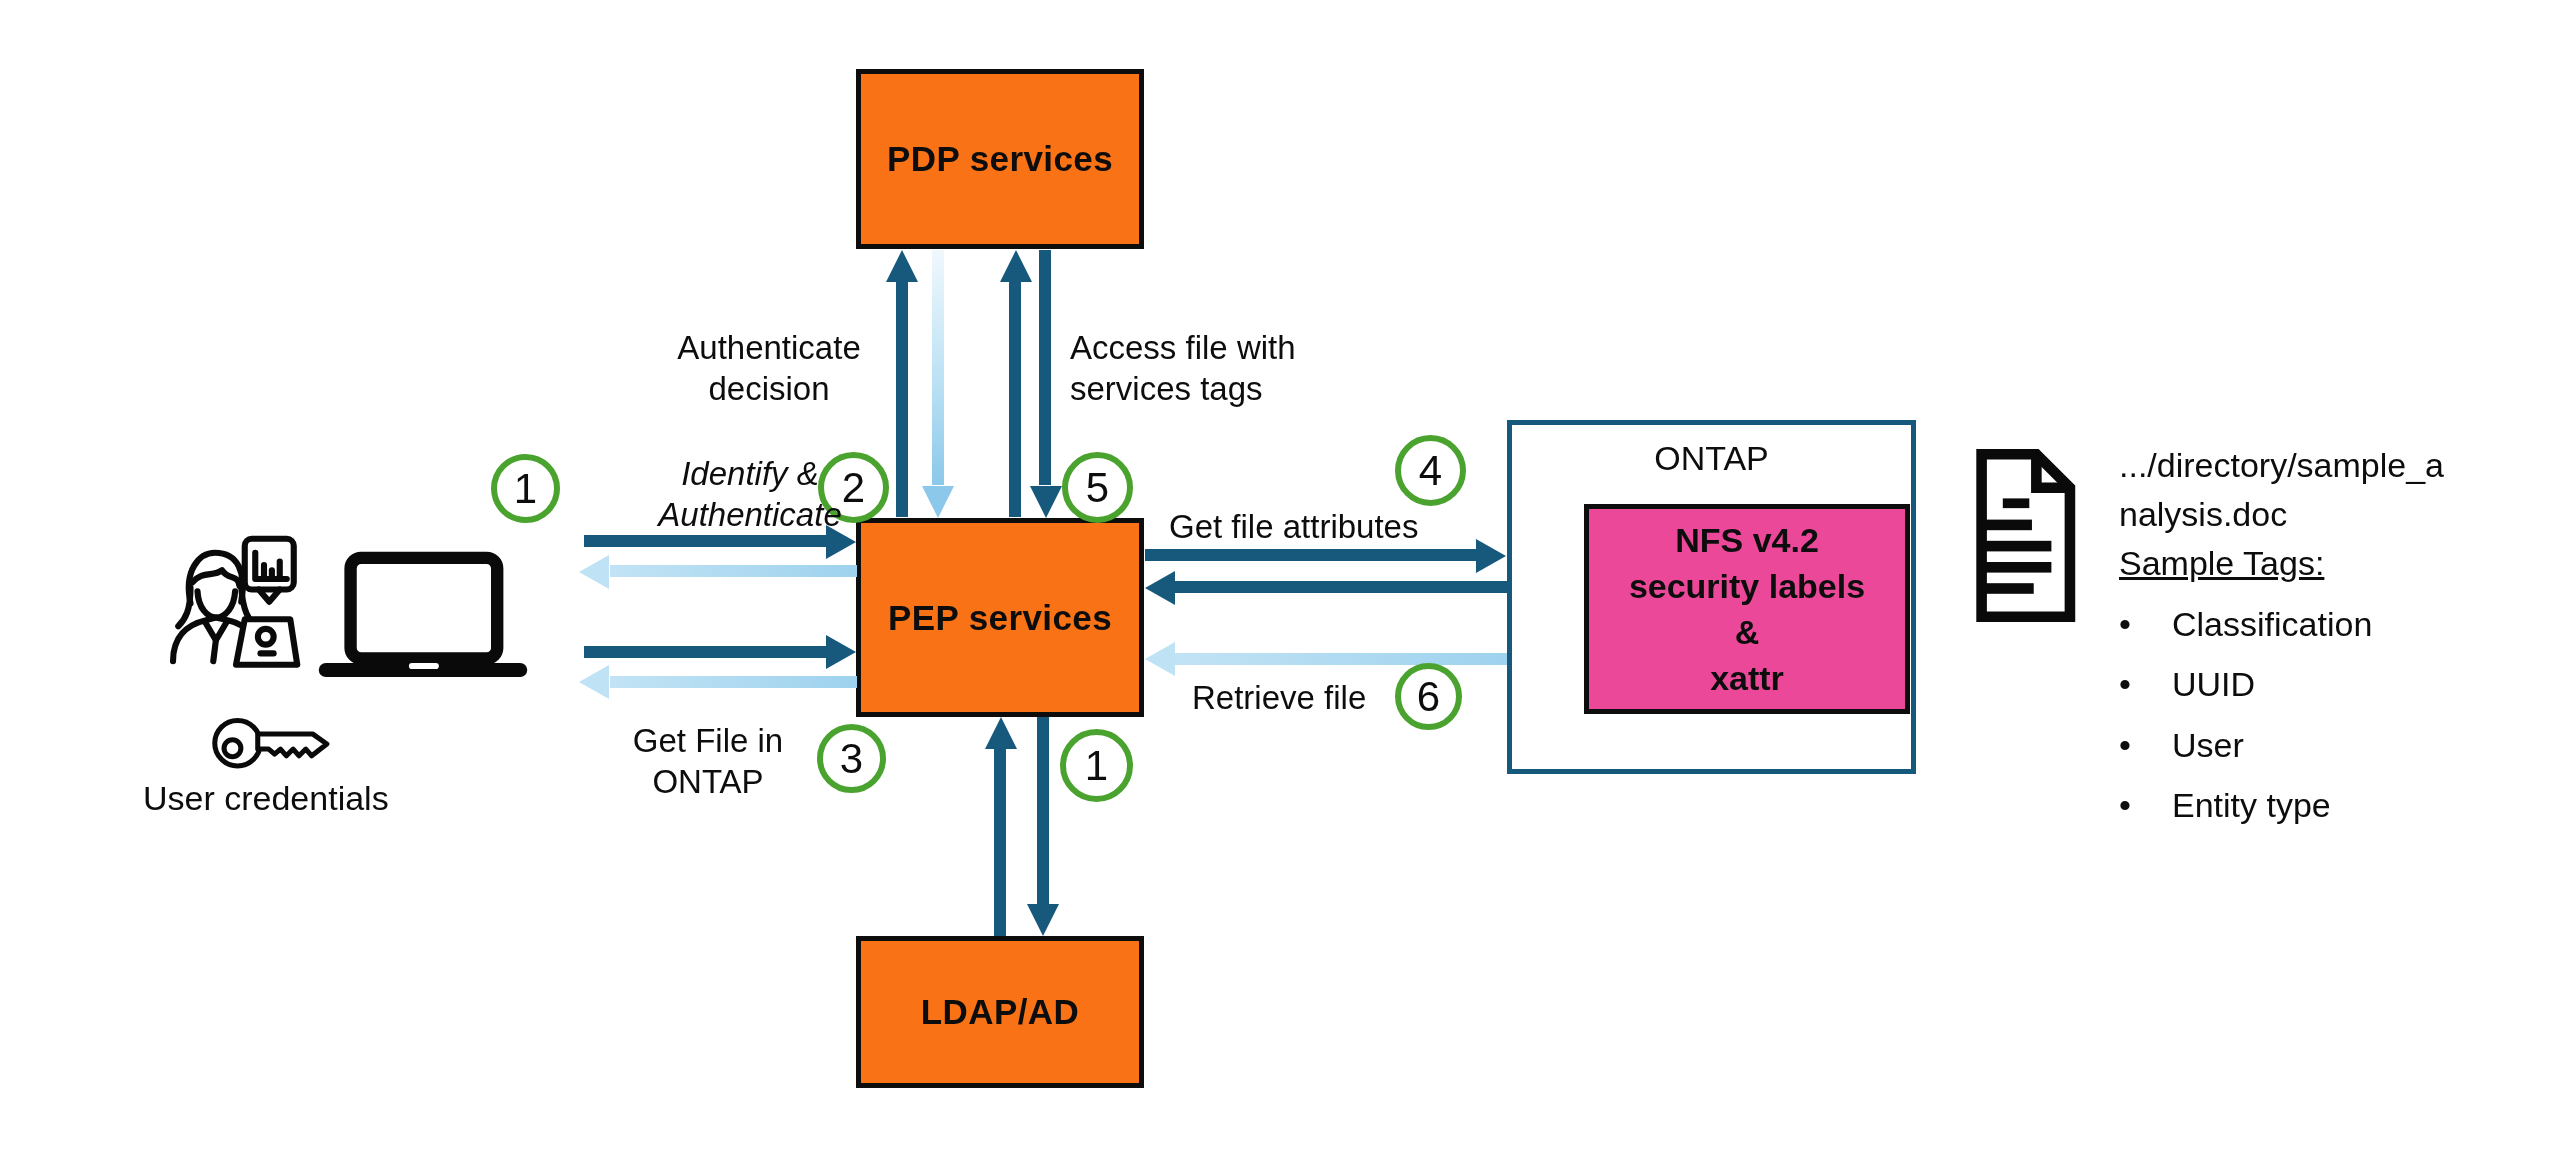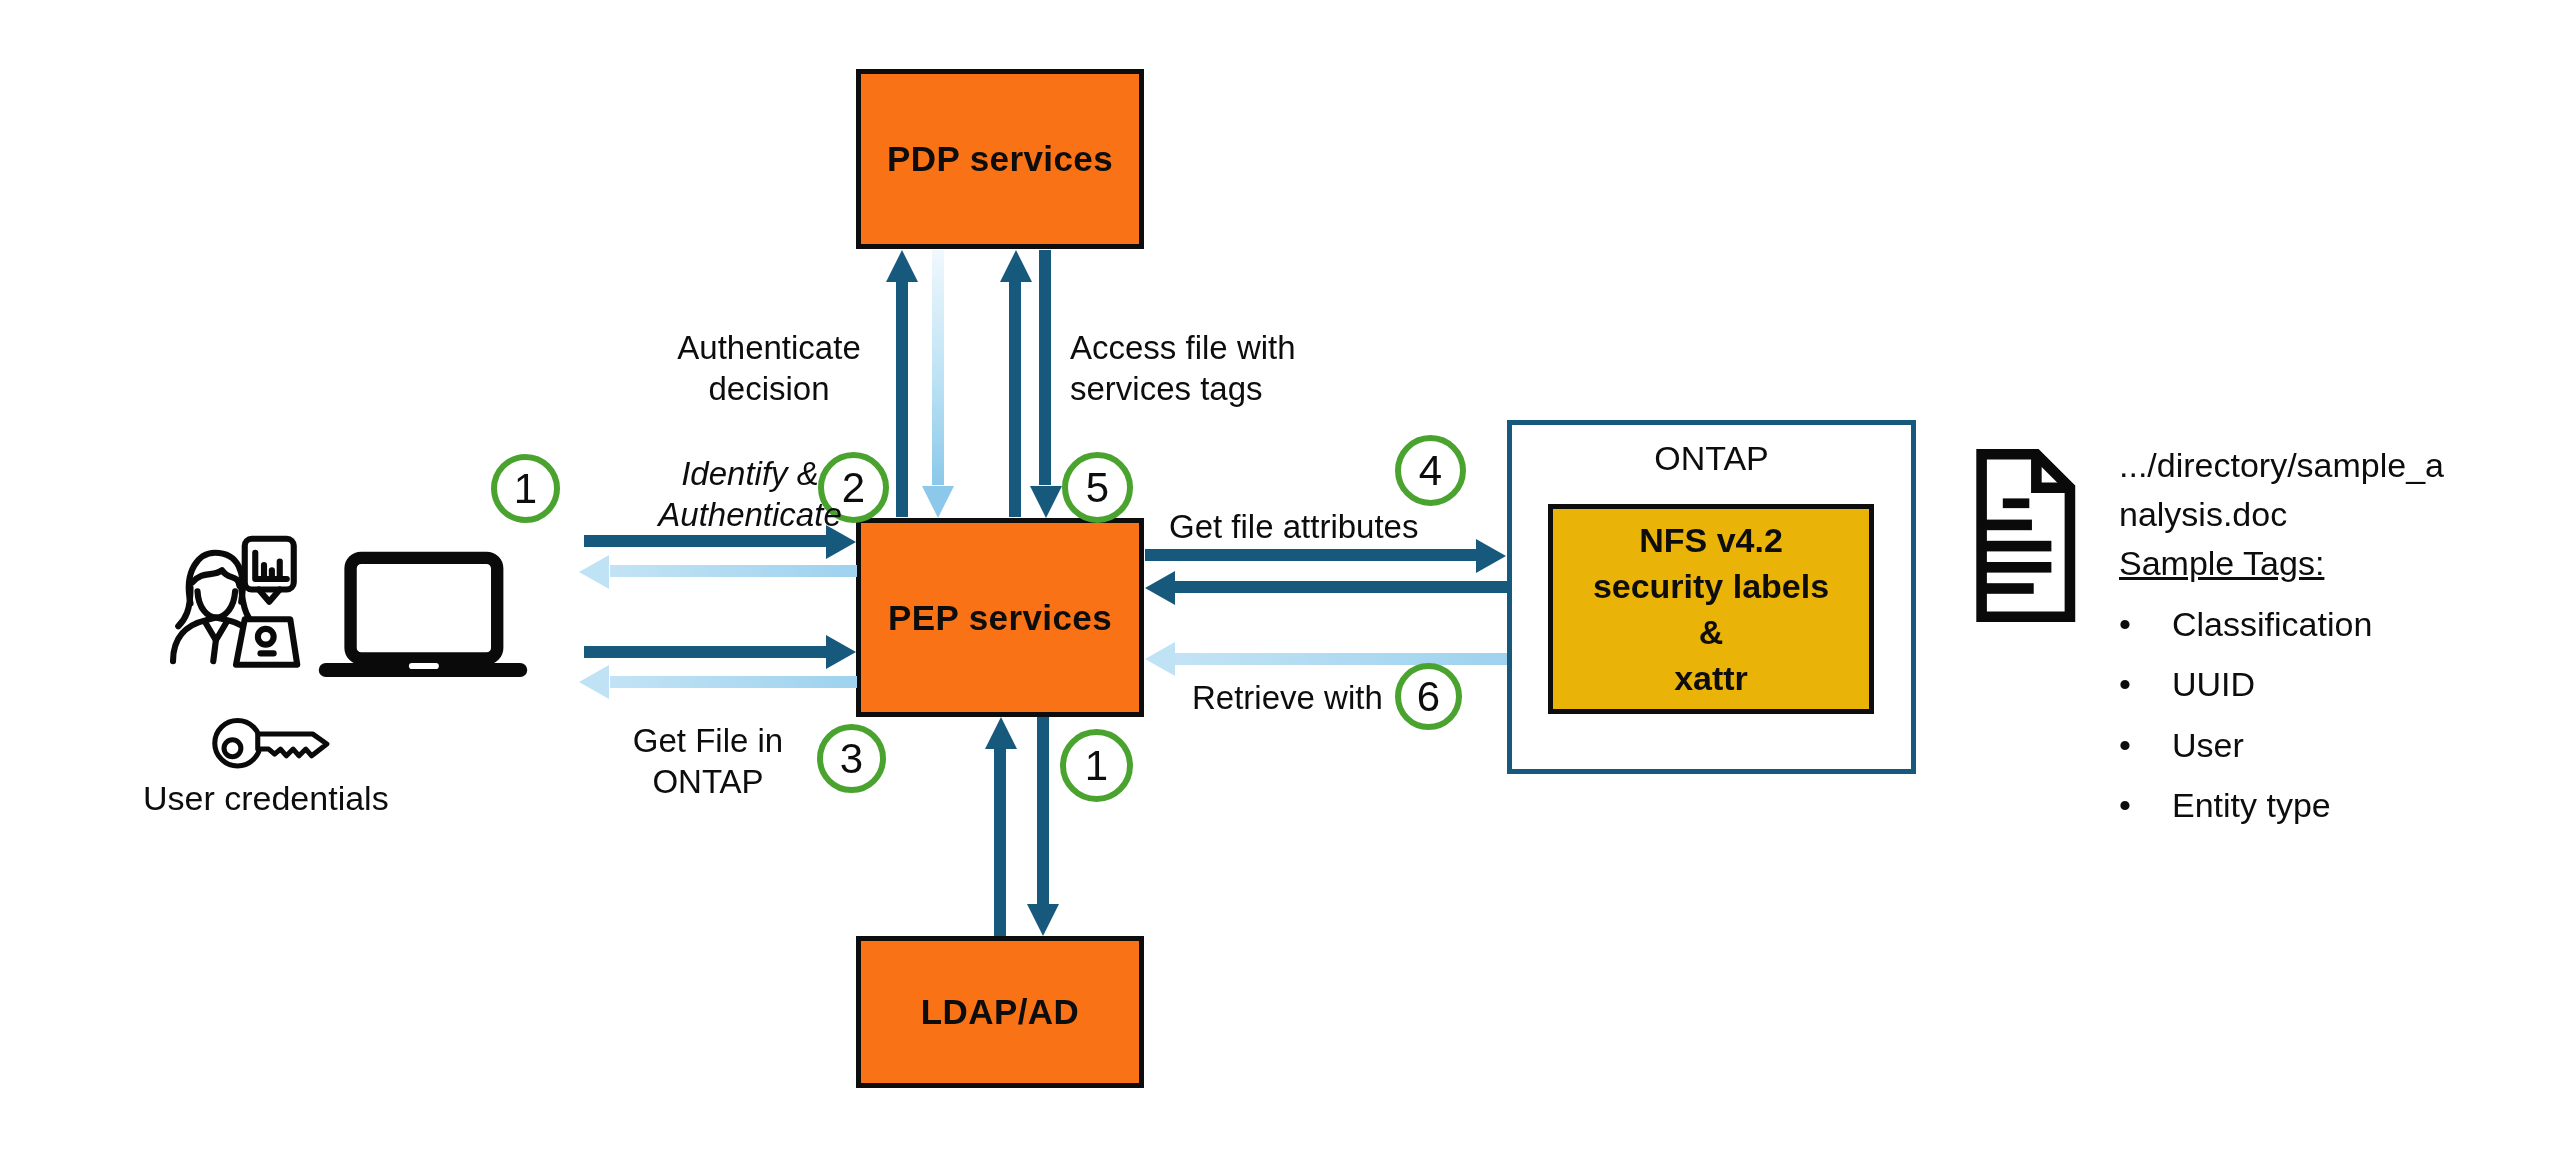--- a/index.html
+++ b/index.html
@@ -33,31 +33,32 @@
   .ontap-title{
     position:absolute;
     width:100%;
     top:14px;
     text-align:center;
     font-size:34px;
     font-weight:400;
   }
   .nfs-box{
     position:absolute;
-    background:#eab308;
+    background:#ec4899;
     border:5.3px solid #0d0d0d;
     box-sizing:border-box;
     display:flex;
     flex-direction:column;
     align-items:center;
     justify-content:center;
     text-align:center;
     font-weight:bold;
     font-size:34px;
     line-height:46px;
+    margin-left:36px;
   }
   
   .sh{position:absolute;height:11.5px;background:var(--dark);}
   .sv{position:absolute;width:11.5px;background:var(--dark);}
   .sh.light{background:linear-gradient(90deg,#c2e3f5 0%,#9ed2ee 100%);}
   .sv.grad{background:linear-gradient(180deg,#f0f8fd 0%,#bce2f4 55%,#8bc8ea 100%);}
   .hd{position:absolute;width:0;height:0;}
   .hd-r{border-top:17px solid transparent;border-bottom:17px solid transparent;border-left:30px solid var(--dark);}
   .hd-l{border-top:17px solid transparent;border-bottom:17px solid transparent;border-right:30px solid var(--dark);}
   .hd-l.light{border-right-color:#c0e2f5;}
@@ -200,21 +201,21 @@
     <div>Authenticate</div>
   </div>
 
   <div class="ann center" style="left:708px;top:720px;">
     <div>Get File in</div>
     <div>ONTAP</div>
   </div>
 
   <div class="ann" style="left:1169px;top:506px;">Get file attributes</div>
 
-  <div class="ann" style="left:1192px;top:677px;">Retrieve with</div>
+  <div class="ann" style="left:1192px;top:677px;">Retrieve file</div>
 
   <div class="ann" style="left:143px;top:778px;font-size:34px;">User credentials</div>
 
   <svg style="left:159px;top:533px;" width="140" height="141" viewBox="0 0 160 160">
     <g fill="none" stroke="#0a0a0a" stroke-width="7" stroke-linecap="round" stroke-linejoin="round">
 
       <path d="M36 80 C28 42 46 22 64 22 C90 22 100 44 94 78"></path>
       <path d="M38 56 C50 42 62 50 72 42 C80 54 90 46 92 60"></path>
       <path d="M44 66 C45 86 56 96 65 96 C76 96 86 84 87 66"></path>
       <path d="M36 62 C36 88 30 98 22 106"></path>

